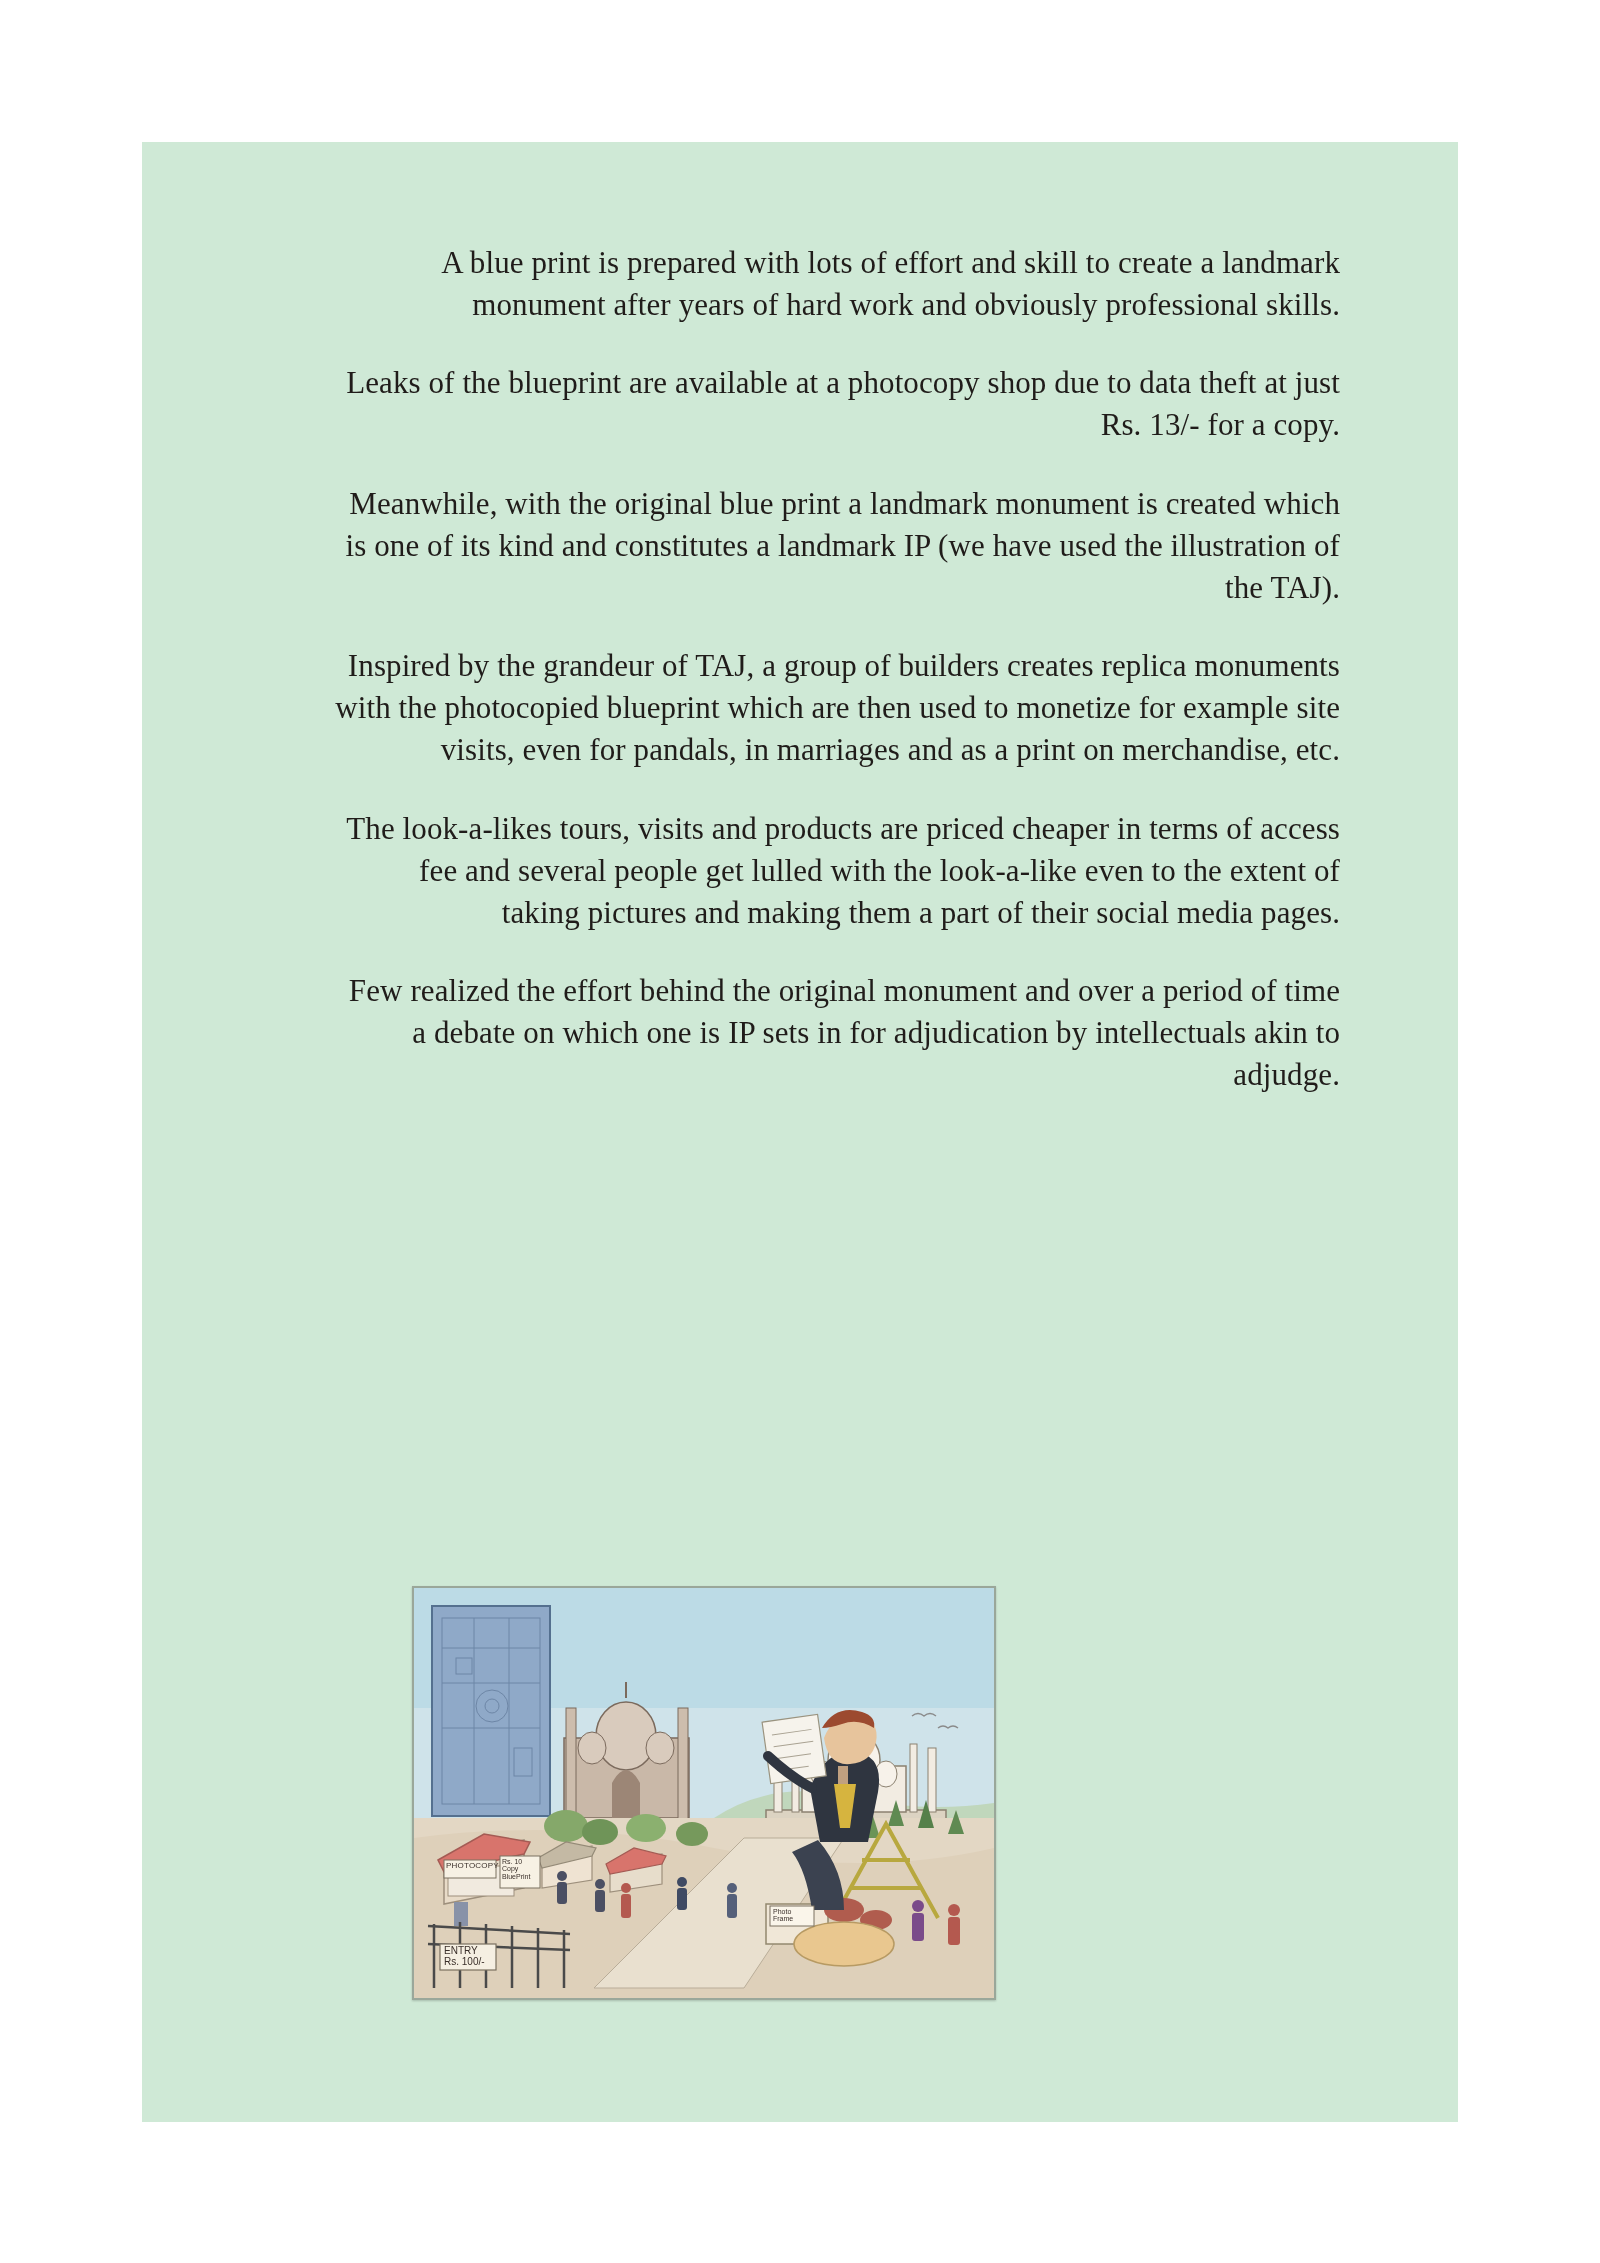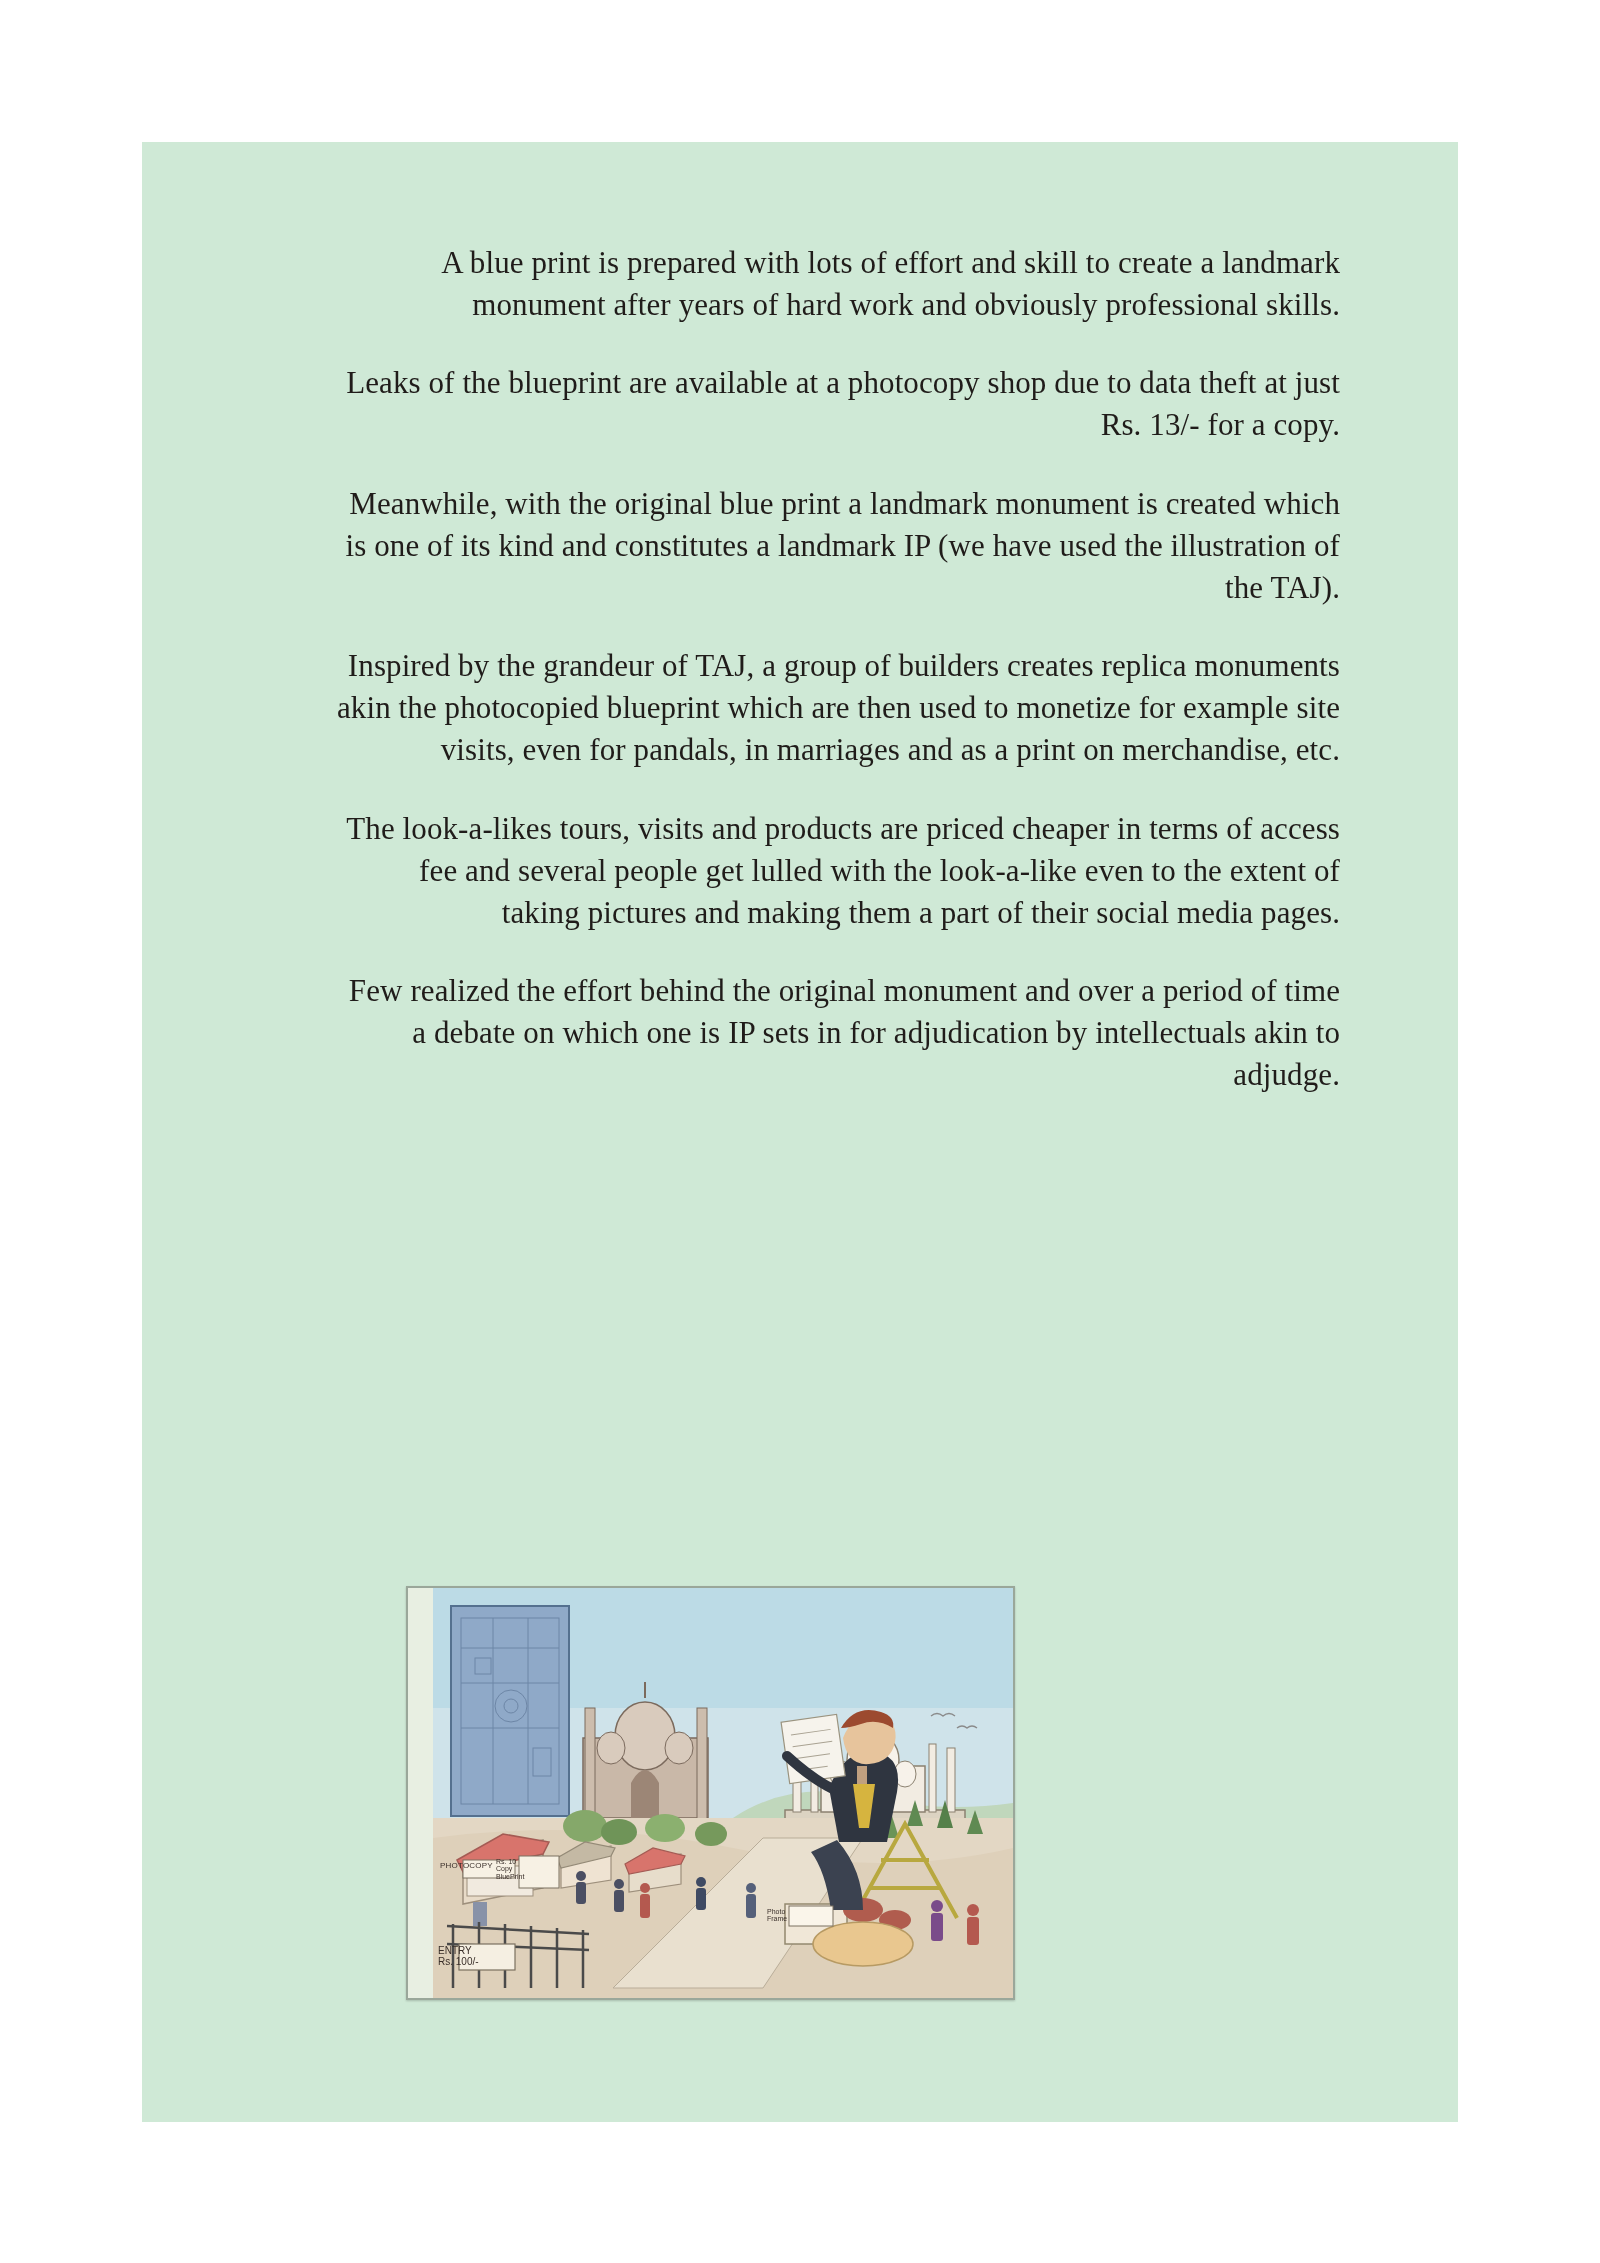--- a/index.html
+++ b/index.html
@@ -42,29 +42,28 @@
     text-align: right;
     letter-spacing: 0.1px;
   }
   .para:last-child {
     margin-bottom: 12px;
   }
 
   
   .illustration {
     position: absolute;
-    left: 264px;
+    left: 270px;
     top: 1444px;
     width: 580px;
     height: 410px;
     background: #e8efe2;
     border: 2px solid #9aa79a;
     box-shadow: 0 1px 2px rgba(0,0,0,0.2);
     overflow: hidden;
-    padding-left: 25px;
   }
   .ill-svg {
     display: block;
     width: 100%;
     height: 100%;
   }
   .ill-caption {
     position: absolute;
     font-family: "Liberation Sans", sans-serif;
     color: #3a2f2a;
@@ -76,21 +75,21 @@
 <body>
 
 <div class="page">
 
   <div class="sheet">
 
     <div class="content">
       <p class="para">A blue print is prepared with lots of effort and skill to create a landmark monument after years of hard work and obviously professional skills.</p>
       <p class="para">Leaks of the blueprint are available at a photocopy shop due to data theft at just Rs. 13/- for a copy.</p>
       <p class="para">Meanwhile, with the original blue print a landmark monument is created which is one of its kind and constitutes a landmark IP (we have used the illustration of the TAJ).</p>
-      <p class="para">Inspired by the grandeur of TAJ, a group of builders creates replica monuments akin the photocopied blueprint which are then used to monetize for example site visits, even for pandals, in marriages and as a print on merchandise, etc.</p>
+      <p class="para">Inspired by the grandeur of TAJ, a group of builders creates replica monuments with the photocopied blueprint which are then used to monetize for example site visits, even for pandals, in marriages and as a print on merchandise, etc.</p>
       <p class="para">The look-a-likes tours, visits and products are priced cheaper in terms of access fee and several people get lulled with the look-a-like even to the extent of taking pictures and making them a part of their social media pages.</p>
       <p class="para">Few realized the effort behind the original monument and over a period of time a debate on which one is IP sets in for adjudication by intellectuals akin to adjudge.</p>
     </div>
 
     <div class="illustration">
       <svg class="ill-svg" viewBox="0 0 580 410" preserveAspectRatio="none">
 
         <rect x="0" y="0" width="580" height="250" fill="#cfe3ea"></rect>
         <rect x="0" y="0" width="580" height="120" fill="#bcdbe6"></rect>
 

